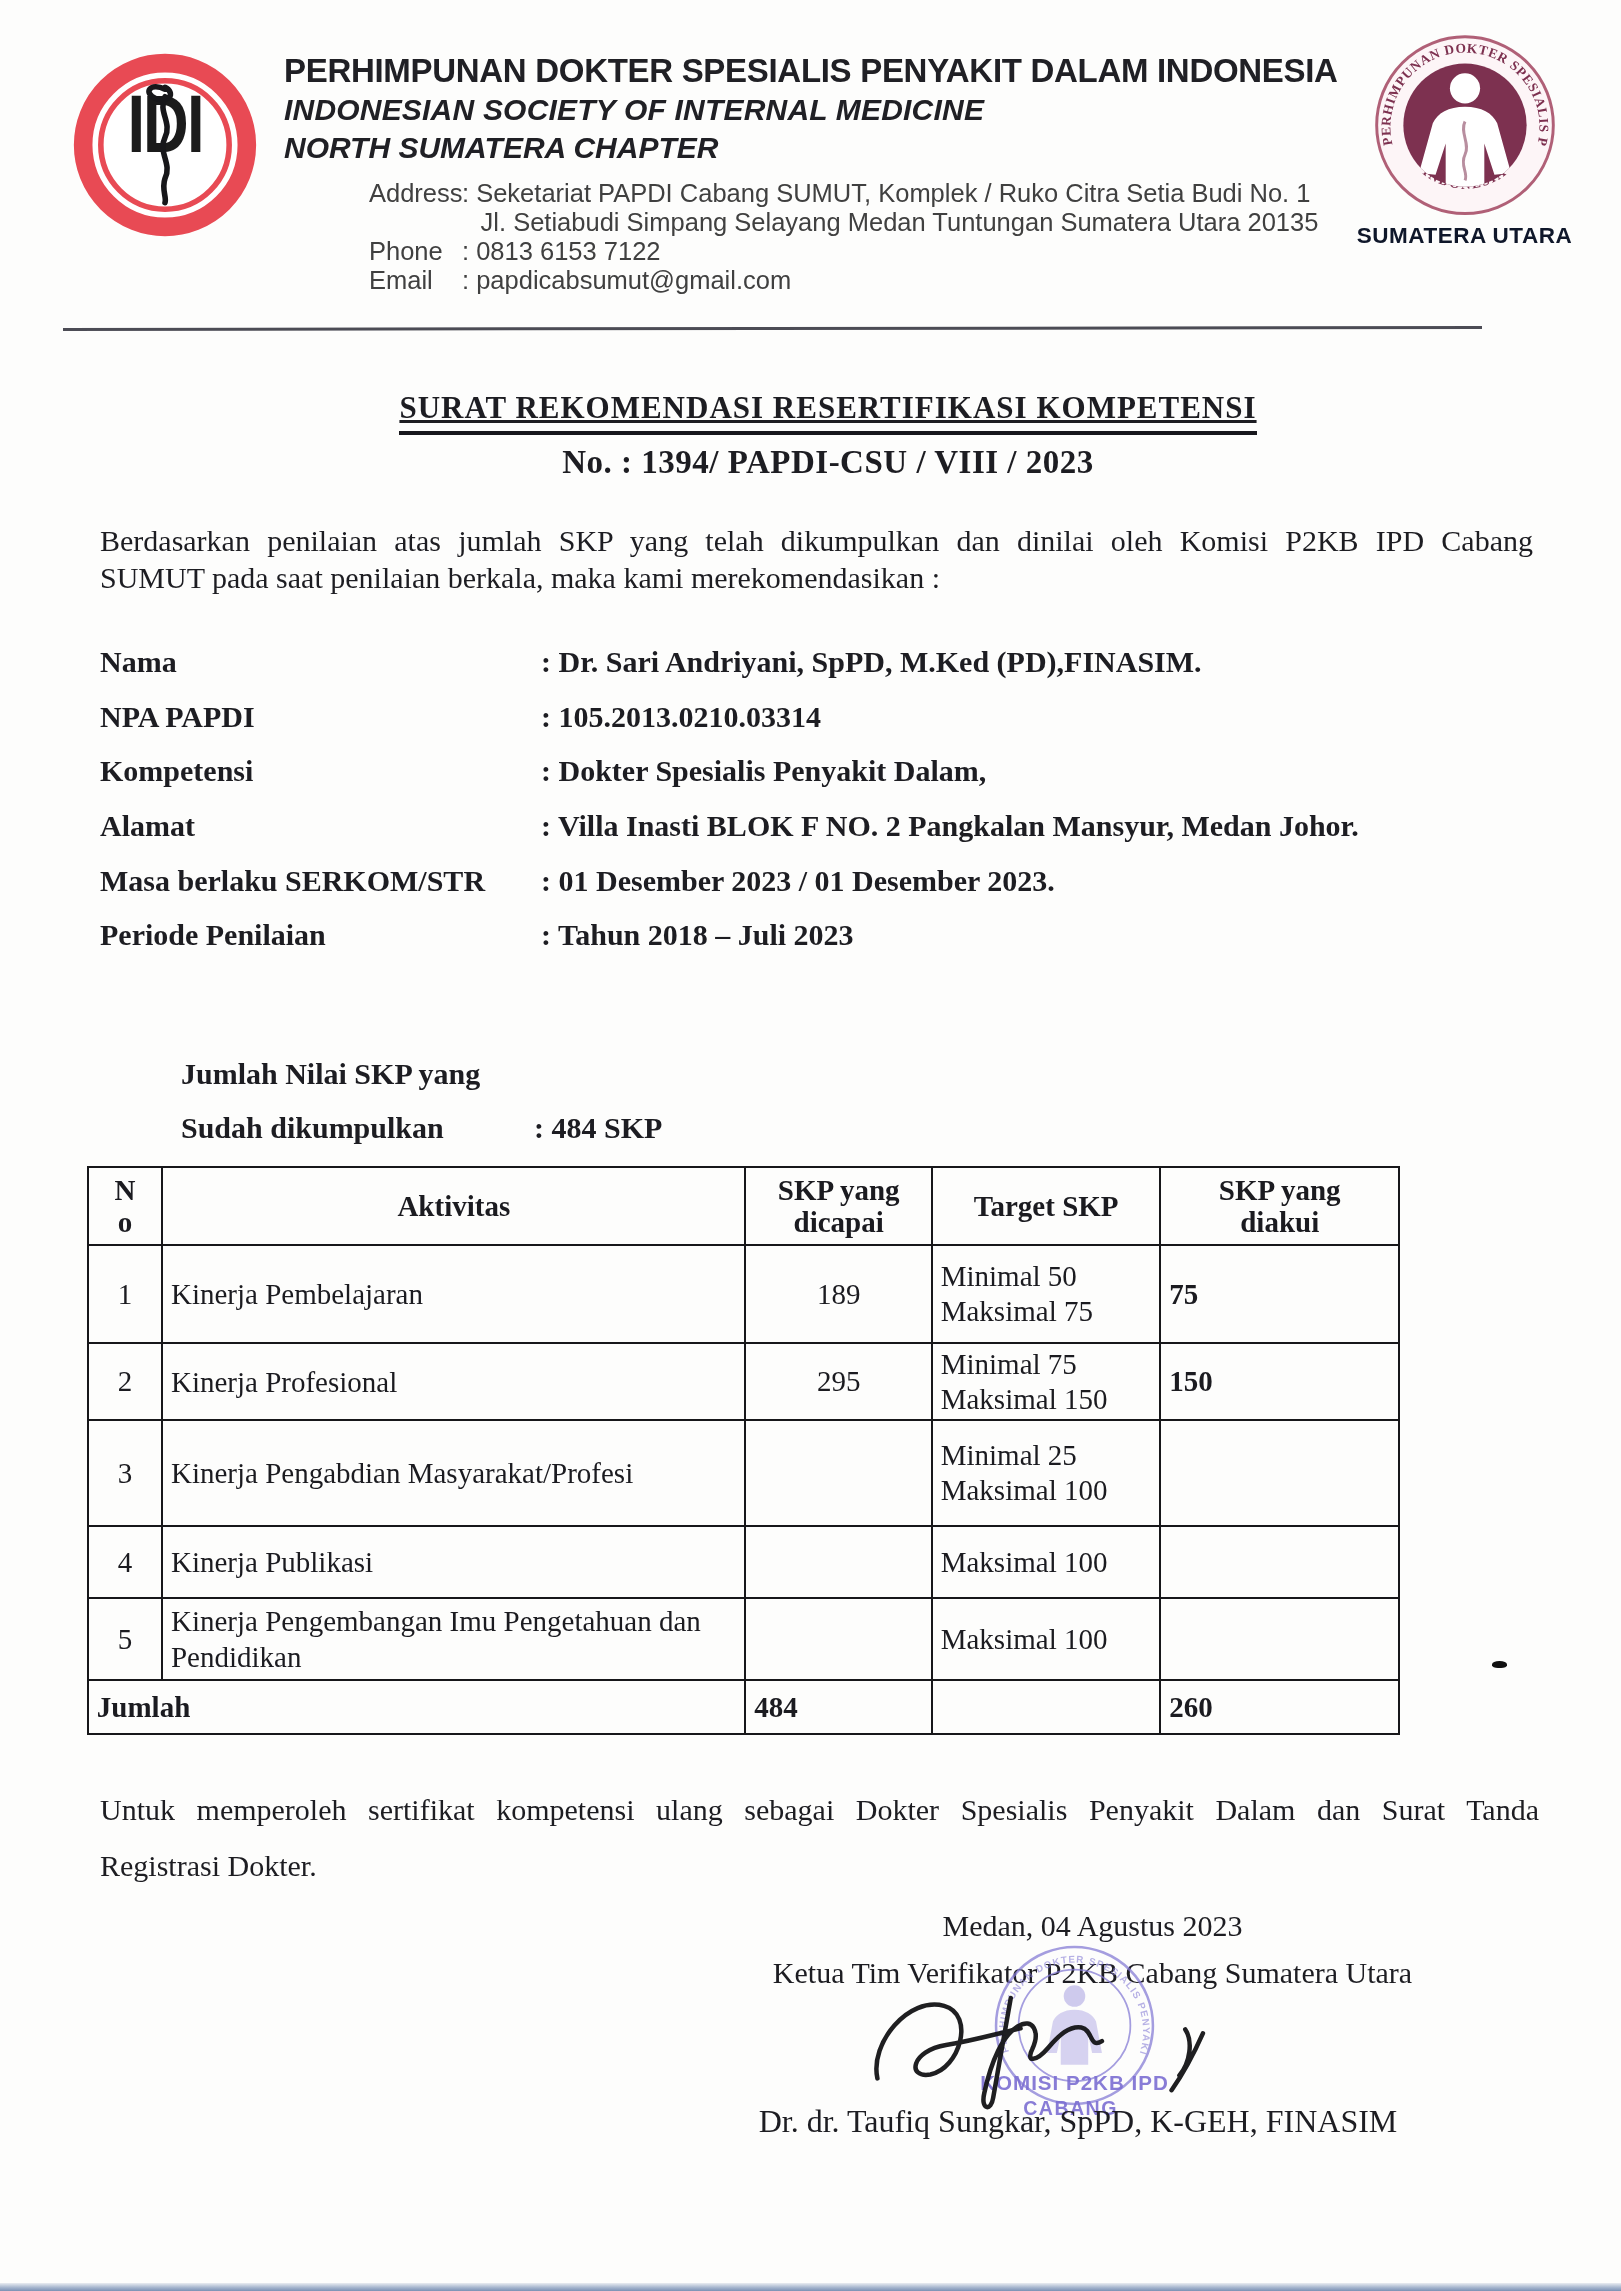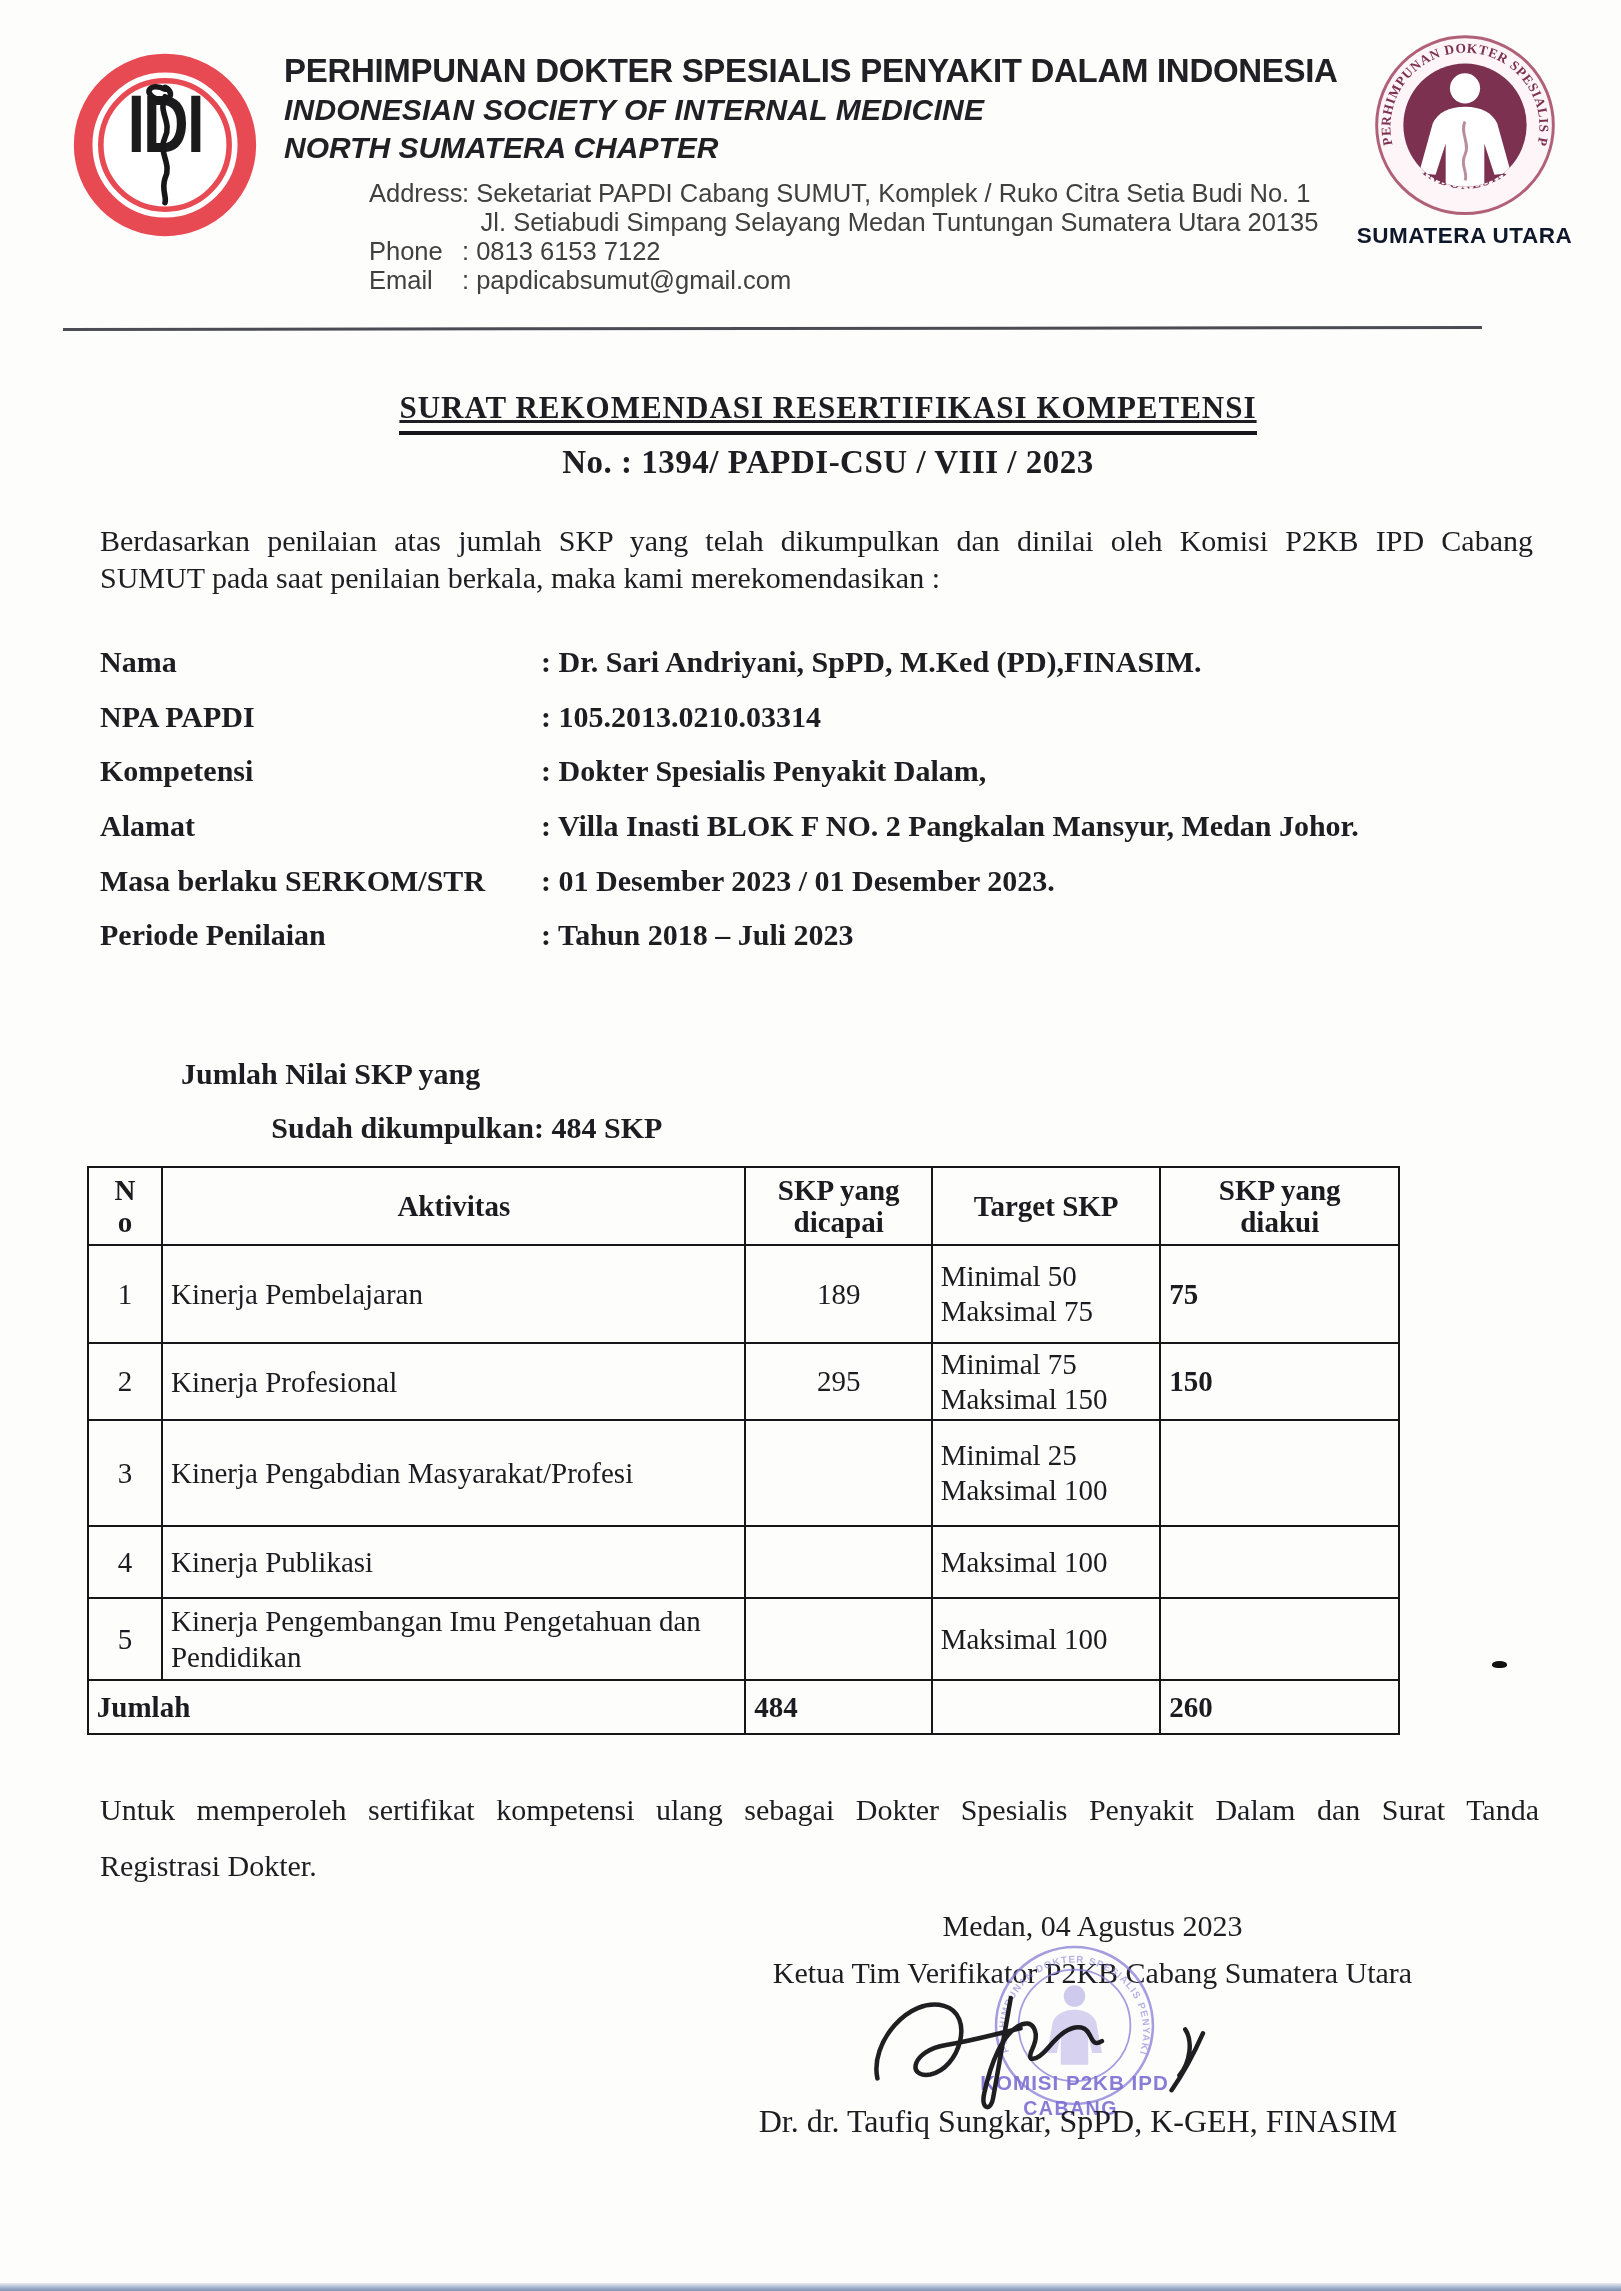--- a/index.html
+++ b/index.html
@@ -32,21 +32,21 @@
   .intro .jline { text-align:justify; text-align-last:justify; }
   .closing { position:absolute; left:100px; top:1782px; width:1439px; font-size:30px; line-height:56px; }
   .closing .jline { text-align:justify; text-align-last:justify; }
 
   
   .fields { position:absolute; left:100px; top:642px; width:1431px; font-weight:bold; font-size:30px; }
   .field-row { display:grid; grid-template-columns:441px auto; line-height:39px; margin-bottom:15.7px; }
 
   
   .skp-summary { position:absolute; left:181px; top:1054px; font-weight:bold; font-size:30px; line-height:39px; }
-  .skp-line2 { display:grid; grid-template-columns:353px auto; margin-top:14.7px;text-align:right; }
+  .skp-line2 { display:grid; grid-template-columns:353px auto; margin-top:14.7px; }
 
   
   .skp-table { position:absolute; left:87px; top:1166px; width:1313px; border-collapse:collapse; font-size:29px; color:#1b1b20; }
   .skp-table td, .skp-table th { border:2.5px solid #17171a; vertical-align:middle; padding:2px 7.8px; }
   .skp-table th { font-weight:bold; text-align:center; line-height:32px; }
   .row-head { height:78px; } .row-1 { height:98px; } .row-2 { height:77px; }
   .row-3 { height:106px; } .row-4 { height:72px; } .row-5 { height:82px; } .row-foot { height:54px; }
   .cell-center { text-align:center; }
   .cell-akt { text-align:left; padding-left:25.5px; line-height:36px; }
   .cell-target { text-align:left; padding-left:19.6px; line-height:35px; }

